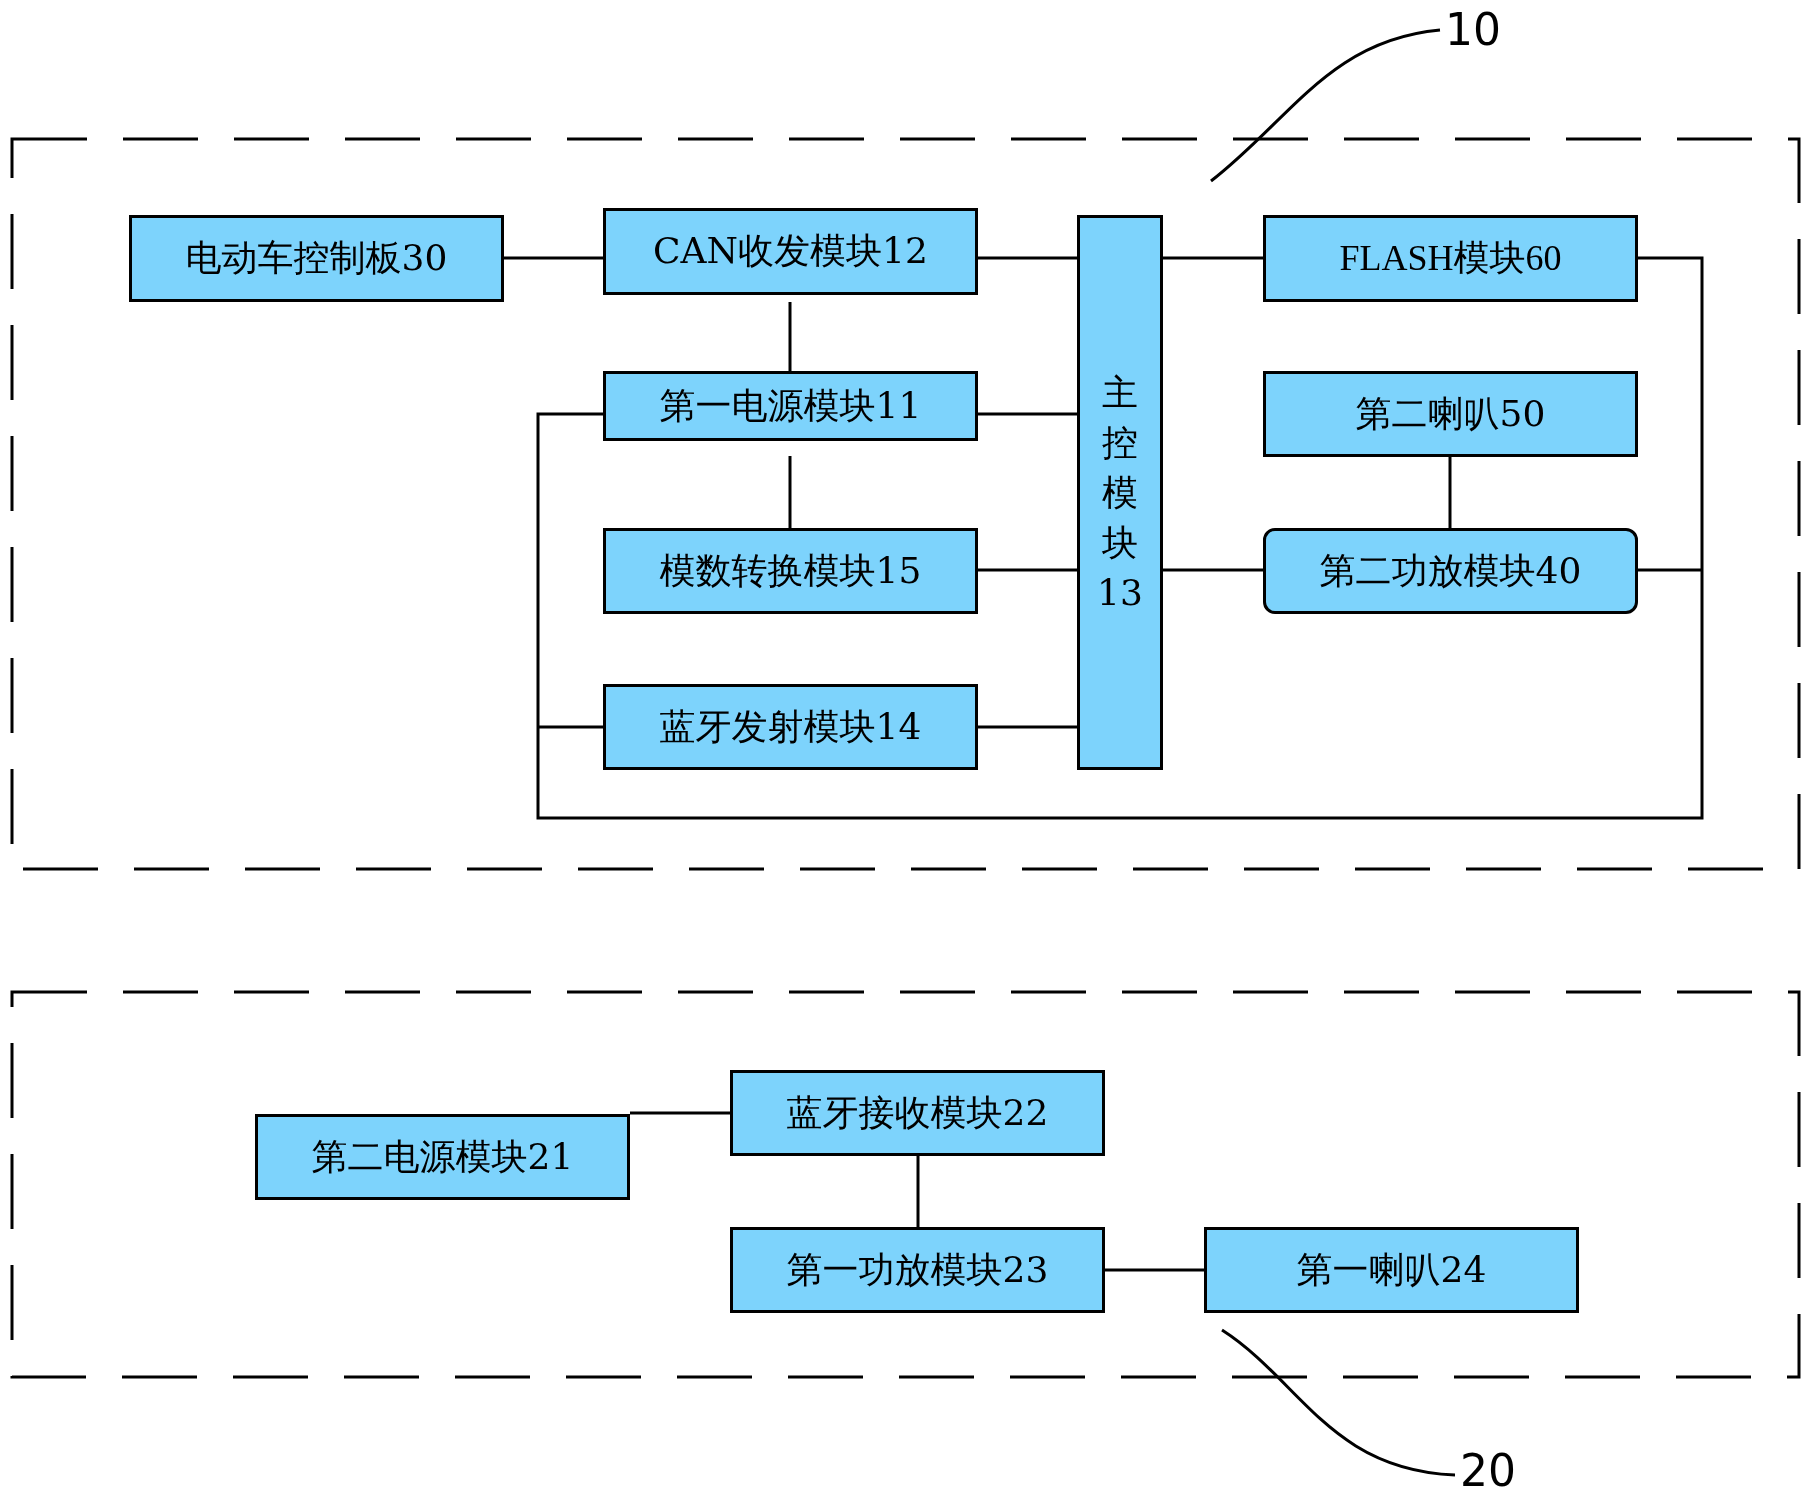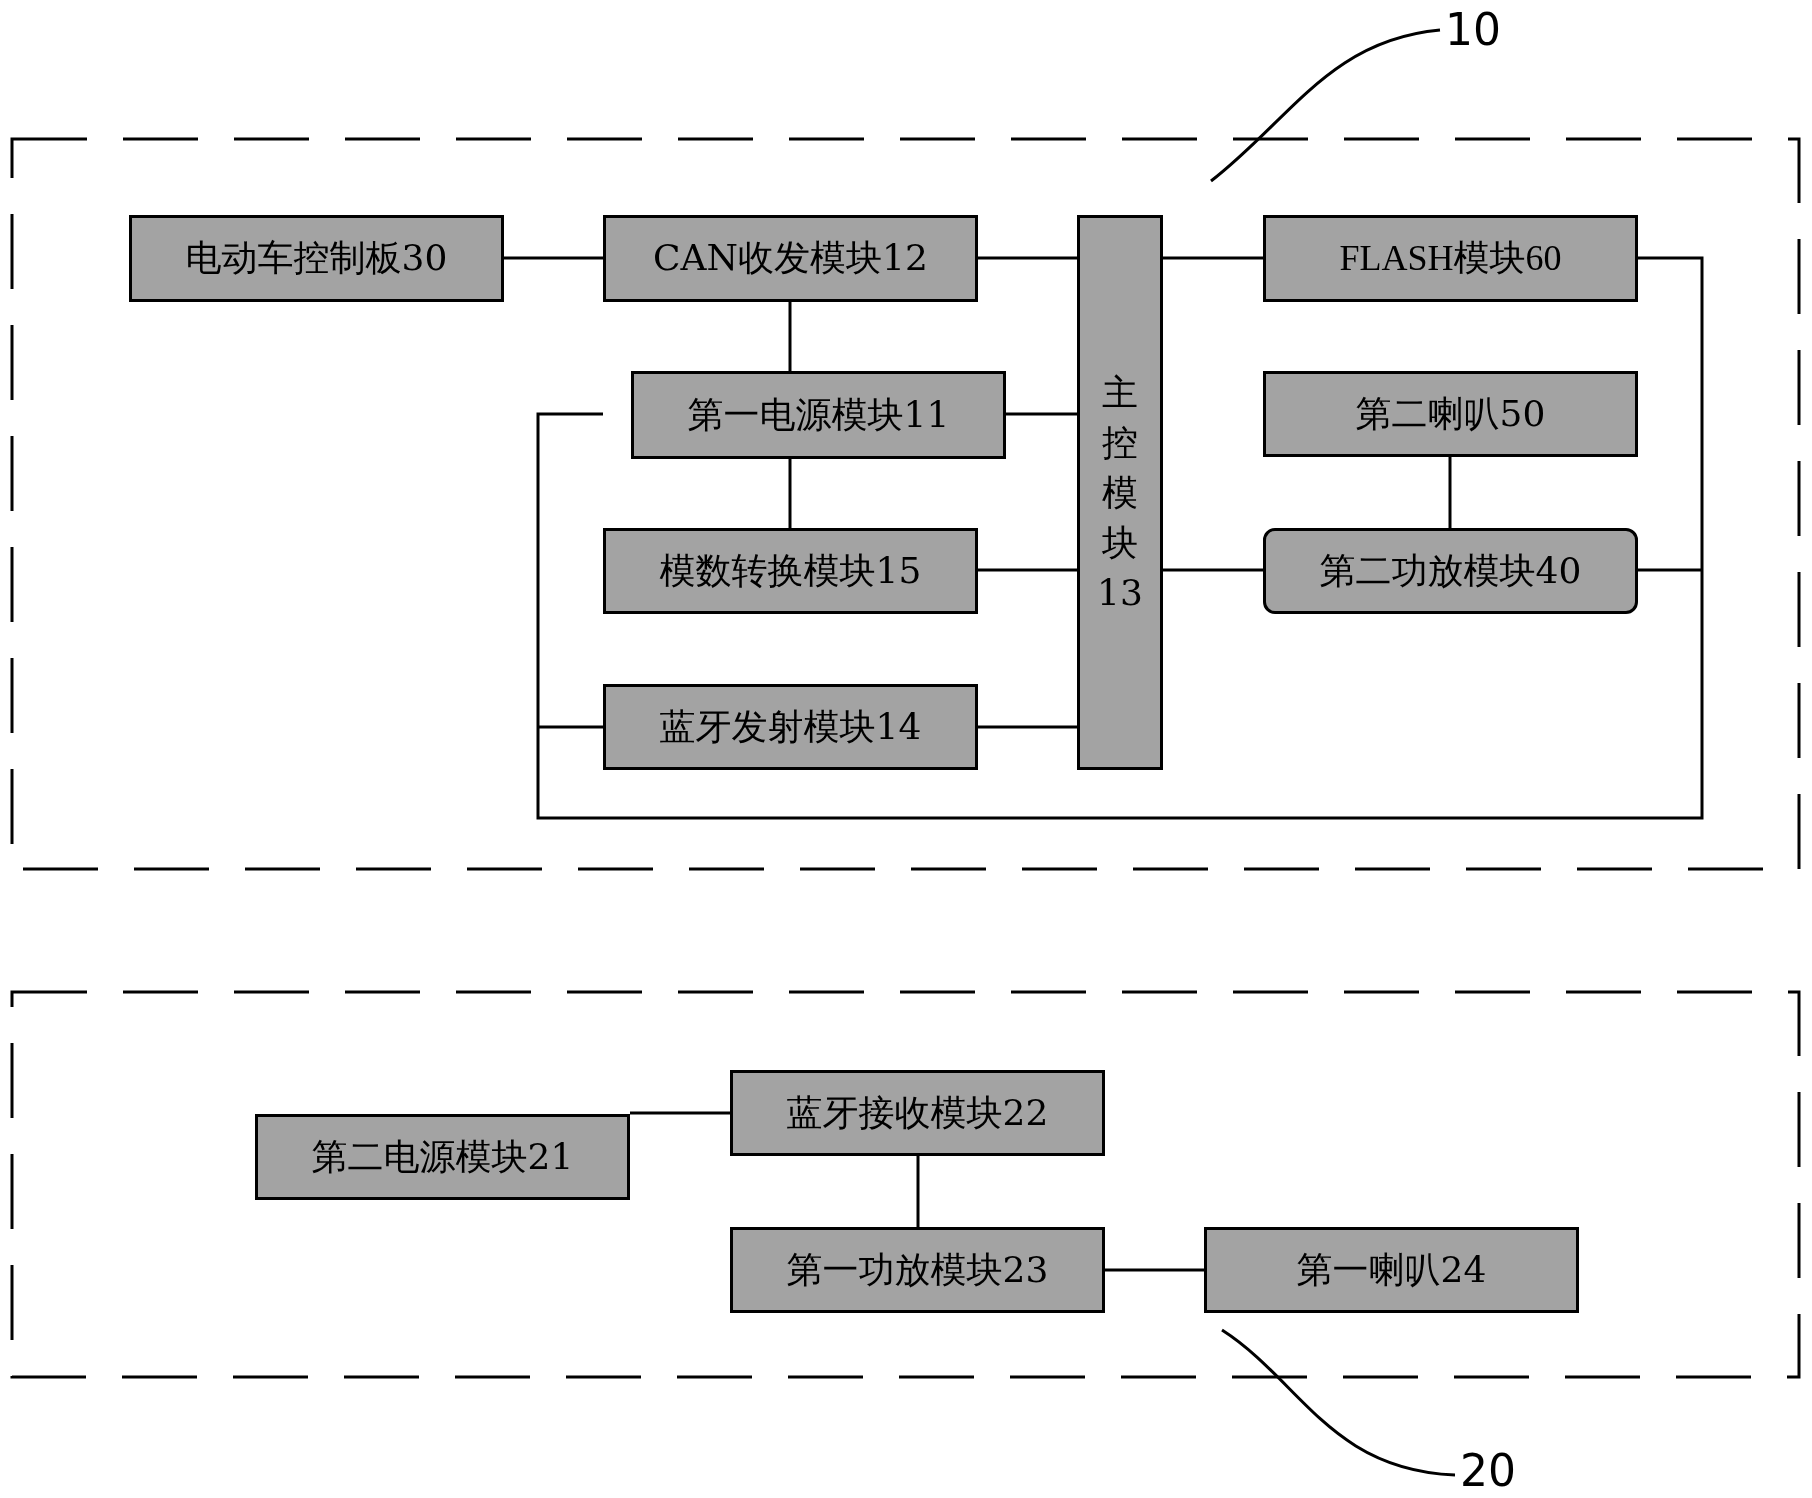--- a/index.html
+++ b/index.html
@@ -1,18 +1,18 @@
 <!DOCTYPE html>
 <html><head>
 <meta charset="utf-8">
 <style>
   html,body{margin:0;padding:0;background:#fff;}
   #canvas{position:relative;width:1812px;height:1498px;background:#fff;overflow:hidden;}
   svg{position:absolute;left:0;top:0;}
-  .box{position:absolute;box-sizing:border-box;border:3px solid #000;background:#a3a3a3;display:flex;align-items:center;justify-content:center;
+  .box{position:absolute;box-sizing:border-box;border:3px solid #000;background:#7dd3fc;display:flex;align-items:center;justify-content:center;
        font-family:"DejaVu Serif","Liberation Serif",serif;font-size:36px;color:#000;white-space:nowrap;}
   .vbox{flex-direction:column;line-height:50px;}
   .vbox span{display:block;text-align:center;}
   .ref{position:absolute;font-family:"DejaVu Sans","Liberation Sans",sans-serif;font-size:44px;color:#000;}
 </style>
 </head>
 <body>
 
 <div id="canvas">
   <svg width="1812" height="1498">
@@ -52,24 +52,24 @@
       <line x1="1105" y1="1270" x2="1204" y2="1270"></line>
 
       <path d="M1211,181 C1290,120 1330,40 1440,30"></path>
       <path d="M1222,1330 C1300,1380 1330,1470 1455,1475"></path>
     </g>
   </svg>
 
   <div class="box" style="left:129px;top:215px;width:375px;height:87px;">
     <span>电动车控制板30</span>
   </div>
-  <div class="box" style="left:603px;top:215px;width:375px;height:87px;">
+  <div class="box" style="left:603px;top:208px;width:375px;height:87px;">
     <span>CAN收发模块12</span>
   </div>
-  <div class="box" style="left:603px;top:371px;width:375px;height:88px;margin-left:28px;">
+  <div class="box" style="left:603px;top:371px;width:375px;height:70px;">
     <span>第一电源模块11</span>
   </div>
   <div class="box" style="left:603px;top:528px;width:375px;height:86px;">
     <span>模数转换模块15</span>
   </div>
   <div class="box" style="left:603px;top:684px;width:375px;height:86px;">
     <span>蓝牙发射模块14</span>
   </div>
   <div class="box vbox" style="left:1077px;top:215px;width:86px;height:555px;">
     <span>主</span>

